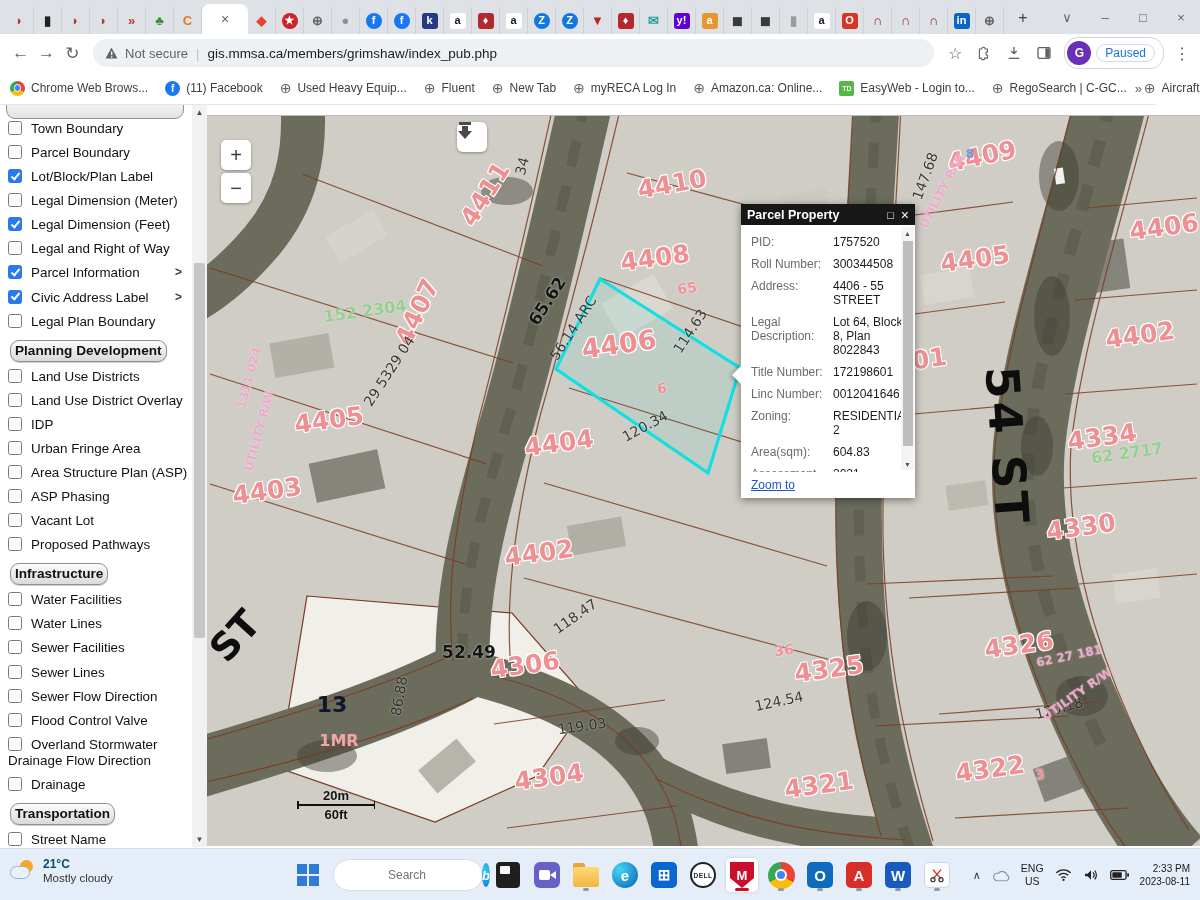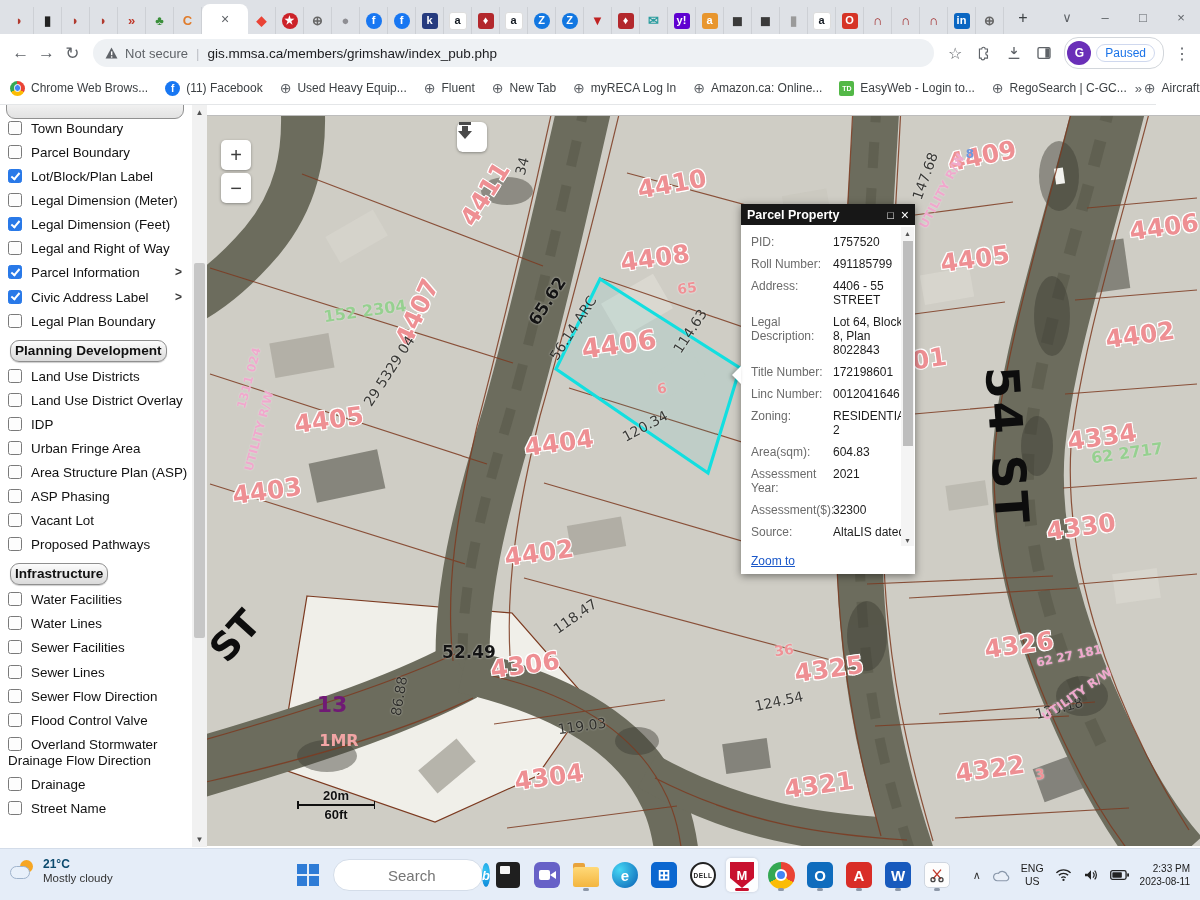--- a/index.html
+++ b/index.html
@@ -59,34 +59,34 @@
   .ml{position:absolute;white-space:nowrap;font-family:"DejaVu Sans",sans-serif;}
   .ml-p{font-size:25px;font-weight:700;color:#ee8f93;text-shadow:-1px -1px 0 #fff,1px -1px 0 #fff,-1px 1px 0 #fff,1px 1px 0 #fff;}
   .ml-psel{font-size:27px;font-weight:700;color:#ee8f93;text-shadow:-1px -1px 0 #fff,1px -1px 0 #fff,-1px 1px 0 #fff,1px 1px 0 #fff;}
   .ml-ps{font-size:14px;font-weight:700;color:#ef9297;text-shadow:0 0 2px rgba(255,255,255,.9);}
   .ml-d{font-size:14px;color:rgba(25,25,22,.85);text-shadow:0 0 2px rgba(255,255,255,.65);}
   .ml-dl{font-size:17px;font-weight:600;color:#141414;text-shadow:0 0 2px rgba(255,255,255,.8);}
   .ml-g{font-size:16px;font-weight:700;color:#96d090;text-shadow:0 0 2px rgba(255,255,255,.5);}
   .ml-rw{font-size:12px;font-weight:700;color:#f0a8cd;text-shadow:0 0 2px rgba(255,255,255,.5);}
   .ml-st{font-size:46px;font-weight:700;color:#0d0d0d;letter-spacing:3px;}
   .ml-st2{font-size:38px;font-weight:700;color:#0d0d0d;}
-  .ml-blue{font-size:22px;font-weight:700;color:#701a75;}
+  .ml-blue{font-size:22px;font-weight:700;color:#0f172a;}
   .ml-bluesm{font-size:12px;font-weight:700;color:#6d96dd;}
   .ml-mr{font-size:16px;font-weight:700;color:#f2a5a5;}
 
   #zoomctl{position:absolute;left:14px;top:24px;width:30px;}
   .zbtn{width:30px;height:30px;background:#fff;border-radius:5px;margin-bottom:3px;display:flex;align-items:center;justify-content:center;font-size:20px;color:#3c3c3c;box-shadow:0 1px 3px rgba(0,0,0,.35);}
   #dlbtn{position:absolute;left:250px;top:6px;width:30px;height:30px;background:#fff;border-radius:6px;display:flex;align-items:center;justify-content:center;box-shadow:0 1px 3px rgba(0,0,0,.35);}
   #scalebar{position:absolute;left:86px;top:672px;width:86px;text-align:center;color:#101010;font-size:13px;font-weight:700;text-shadow:0 0 2px rgba(255,255,255,.6);}
   #scalebar .bar{height:1.5px;background:#101010;margin:1px 4px;position:relative;}
   #scalebar .bar::before,#scalebar .bar::after{content:"";position:absolute;top:-3px;width:1.5px;height:8px;background:#101010;}
   #scalebar .bar::before{left:0;}  #scalebar .bar::after{right:0;}
 
   
-  #popup{position:absolute;left:534px;top:88px;width:174px;height:370px;background:#fff;box-shadow:0 2px 8px rgba(0,0,0,.45);}
+  #popup{position:absolute;left:534px;top:88px;width:174px;height:294px;background:#fff;box-shadow:0 2px 8px rgba(0,0,0,.45);}
   #popup-tail{position:absolute;left:-9px;top:162px;width:0;height:0;border-top:9px solid transparent;border-bottom:9px solid transparent;border-right:9px solid #fff;filter:drop-shadow(-2px 1px 2px rgba(0,0,0,.3));}
   #popup-hdr{height:21px;background:#171717;color:#fff;display:flex;align-items:center;padding:0 6px;font-size:12.5px;font-weight:700;}
   #popup-hdr .sp{flex:1;}
   #popup-hdr .hic{font-size:11px;margin-left:7px;font-weight:400;}
   #popup-body{position:absolute;left:0;top:21px;right:0;bottom:26px;padding:10px 16px 0 10px;overflow:hidden;}
   #popup-rows{display:grid;grid-template-columns:78px 1fr;column-gap:4px;row-gap:8px;font-size:12px;}
   #popup-rows .pl{color:#6b6b6b;}
   #popup-rows .pv{color:#1c1c1c;}
   #popup-scroll{position:absolute;right:1px;top:23px;bottom:28px;width:13px;background:#f4f4f4;}
   #popup-scroll .arr{position:absolute;left:0;width:13px;height:12px;color:#555;font-size:7px;display:flex;align-items:center;justify-content:center;}
@@ -96,21 +96,21 @@
   
   #taskbar{position:absolute;left:0;top:848px;width:1200px;height:52px;background:#e5edf8;border-top:1px solid #d3dce9;box-sizing:border-box;}
   #weather{position:absolute;left:10px;top:8px;display:flex;gap:7px;align-items:center;}
   .w-ico{width:26px;height:22px;position:relative;}
   .w-sun{position:absolute;left:10px;top:0;width:13px;height:13px;border-radius:50%;background:#f6a623;}
   .w-cloud{position:absolute;left:0;top:6px;width:18px;height:11px;border-radius:8px;background:#e8f0fa;border:1.5px solid #9fb3cc;}
   #weather .wt{font-size:12px;font-weight:700;color:#0c4a6e;line-height:1.25;}
   #weather .wc{font-size:11.5px;color:#333;line-height:1.2;}
   #tb-center{position:absolute;left:292px;top:0;height:52px;display:flex;align-items:center;gap:9px;}
   #tb-search{width:150px;height:32px;background:#fff;border:1px solid #d4dde9;border-radius:16px;display:flex;align-items:center;padding:0 4px 0 12px;gap:8px;box-sizing:border-box;}
-  #tb-search input{border:none;outline:none;width:84px;font-size:15px;color:#444;background:transparent;font-family:"Liberation Sans",sans-serif;margin-left:32px;}
+  #tb-search input{border:none;outline:none;width:84px;font-size:12px;color:#444;background:transparent;font-family:"Liberation Sans",sans-serif;margin-left:32px;}
   .bing{width:24px;height:24px;border-radius:50%;background:radial-gradient(circle at 30% 30%,#35c3f3,#0b86d8);color:#fff;font-size:13px;font-style:italic;font-weight:700;display:flex;align-items:center;justify-content:center;}
   .tb-app{width:32px;height:34px;display:flex;align-items:center;justify-content:center;position:relative;border-radius:5px;}
   .tb-app.active{background:rgba(255,255,255,.92);box-shadow:0 0 3px rgba(0,0,0,.15);}
   .tb-dot{position:absolute;bottom:1px;left:50%;transform:translateX(-50%);width:6px;height:3px;border-radius:2px;background:#8d98a8;}
   .tb-app.active .tb-dot{width:14px;background:#c8102e;}
   .ic-sq{width:26px;height:26px;border-radius:5px;display:flex;align-items:center;justify-content:center;color:#fff;font-weight:700;font-size:15px;}
   .ball28{width:27px;height:27px;border-radius:50%;position:relative;background:conic-gradient(#ea4335 0 33.3%,#fbbc05 0 66.6%,#34a853 0);}
   .ball28::after{content:"";position:absolute;inset:27%;background:#4285f4;border:2px solid #fff;border-radius:50%;}
   .folder{width:26px;height:20px;position:relative;margin-top:4px;}
   .folder::before{content:"";position:absolute;left:0;top:-4px;width:12px;height:8px;background:#e8a33d;border-radius:2px 2px 0 0;}
@@ -357,20 +357,21 @@
       <div class="cbrow"><span class="cb"></span><span>Proposed Pathways</span></div>
       <div><span class="sb-header">Infrastructure</span></div>
       <div class="cbrow"><span class="cb"></span><span>Water Facilities</span></div>
       <div class="cbrow"><span class="cb"></span><span>Water Lines</span></div>
       <div class="cbrow"><span class="cb"></span><span>Sewer Facilities</span></div>
       <div class="cbrow"><span class="cb"></span><span>Sewer Lines</span></div>
       <div class="cbrow"><span class="cb"></span><span>Sewer Flow Direction</span></div>
       <div class="cbrow"><span class="cb"></span><span>Flood Control Valve</span></div>
       <div class="cbrow"><span class="cb"></span><span>Overland Stormwater Drainage Flow Direction</span></div>
       <div class="cbrow"><span class="cb"></span><span>Drainage</span></div>
+      <div><span class="sb-header">Transportation</span></div>
       <div class="cbrow"><span class="cb"></span><span>Street Name</span></div>
     </div>
 </div>
 <div id="sb-scroll">
   <span class="arr" style="top:0">▲</span>
   <div id="sb-thumb"></div>
   <span class="arr" style="bottom:0">▼</span>
 </div>
 
 <div id="map">
@@ -523,21 +524,21 @@
       <span>Parcel Property</span>
       <span class="sp"></span>
       <span class="hic">□</span>
       <span class="hic" style="font-size:14px">×</span>
     </div>
     <div id="popup-body">
       <div id="popup-rows">
           <div class="pl">PID:</div>
           <div class="pv">1757520</div>
           <div class="pl">Roll Number:</div>
-          <div class="pv">491185799</div>
+          <div class="pv">300344508</div>
           <div class="pl">Address:</div>
           <div class="pv">4406 - 55 STREET</div>
           <div class="pl">Legal Description:</div>
           <div class="pv">Lot 64, Block 8, Plan 8022843</div>
           <div class="pl">Title Number:</div>
           <div class="pv">172198601</div>
           <div class="pl">Linc Number:</div>
           <div class="pv">0012041646</div>
           <div class="pl">Zoning:</div>
           <div class="pv">RESIDENTIAL 2</div>

